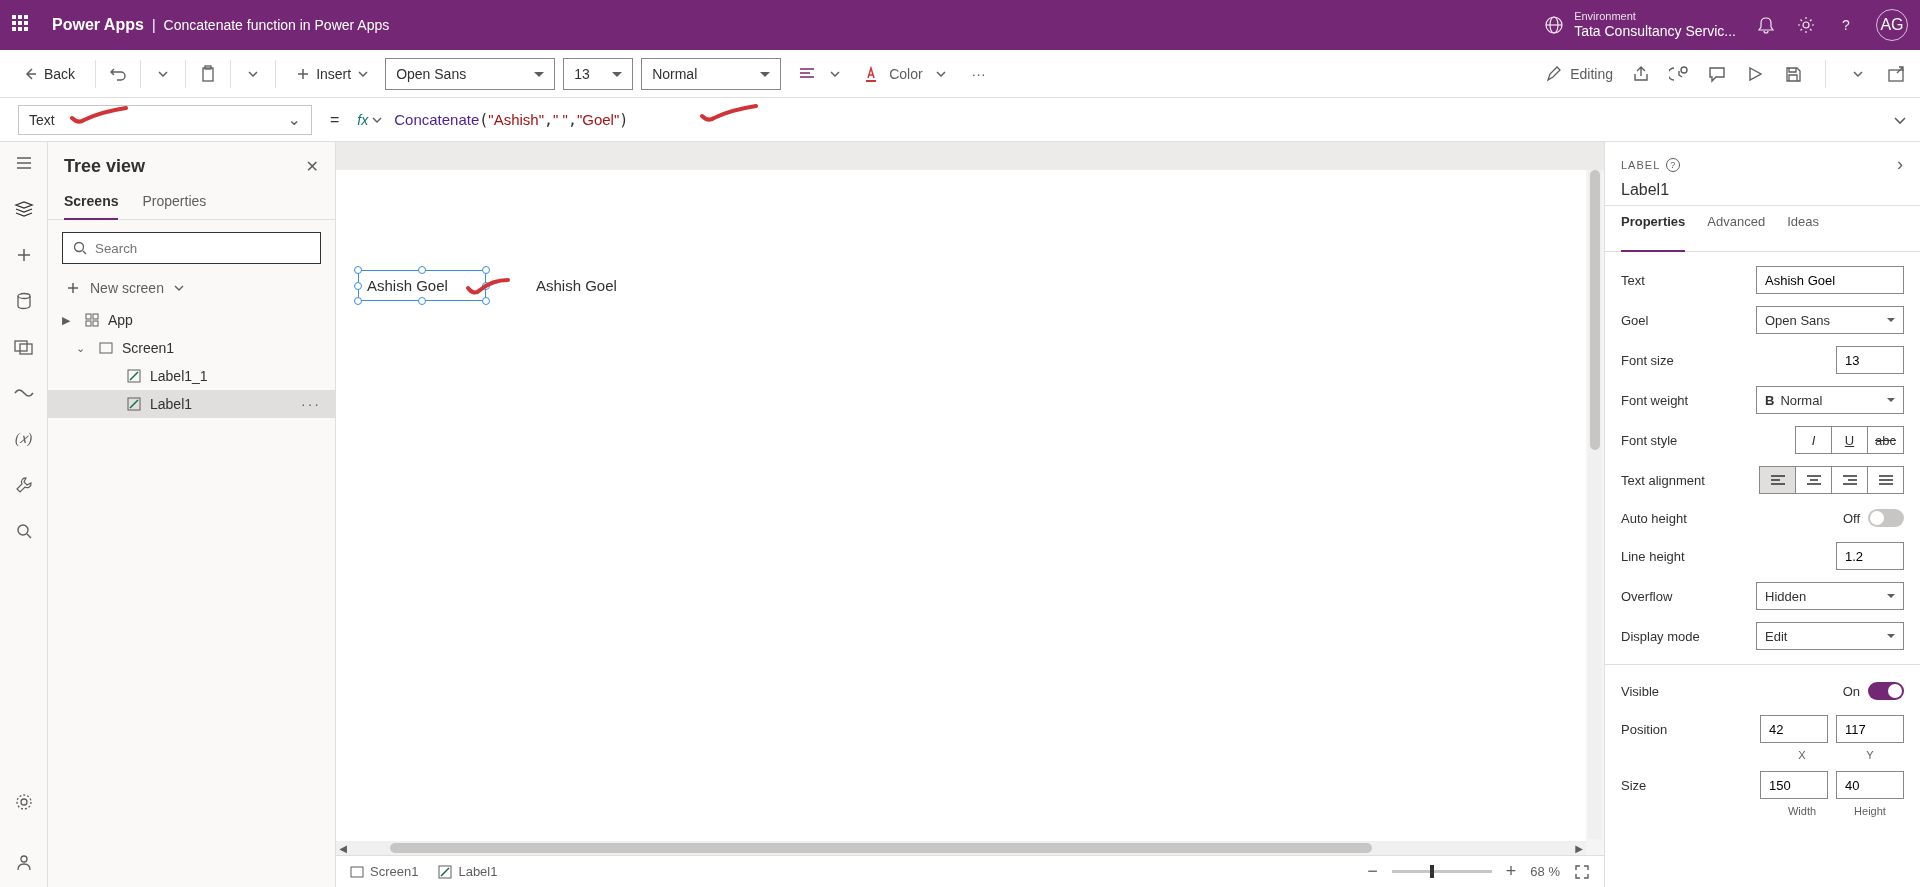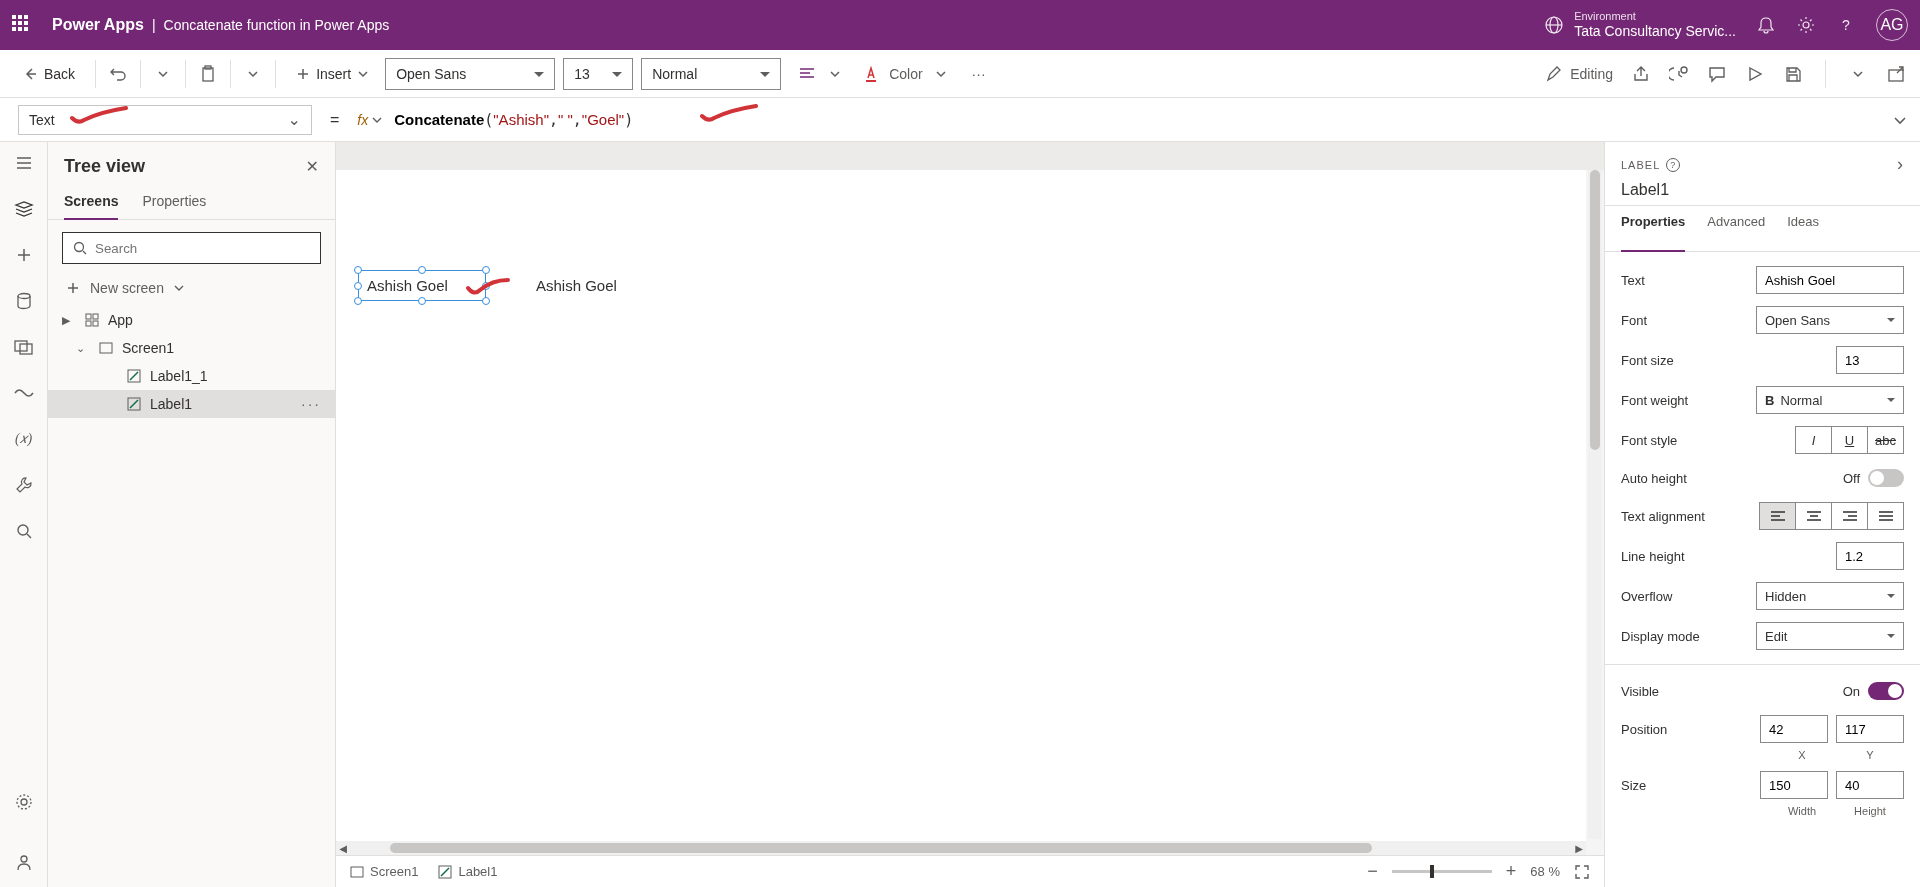--- a/index.html
+++ b/index.html
@@ -31,23 +31,23 @@
 .tb-select::after { content: ""; position: absolute; right: 10px; top: 13px; border: 5px solid transparent; border-top-color: #605e5c; }
 .tb-right { margin-left: auto; display: flex; align-items: center; gap: 18px; }
 .tb-icon { width: 20px; height: 20px; cursor: pointer; display: flex; align-items: center; justify-content: center; color: #605e5c; }
 .editing-btn { display: flex; align-items: center; gap: 8px; color: #605e5c; cursor: pointer; }
 
 
 .formula-row { height: 44px; background: white; border-bottom: 1px solid #e1dfdd; display: flex; align-items: center; padding: 0 18px; gap: 12px; position: relative; }
 .prop-select { width: 294px; height: 30px; border: 1px solid #c8c6c4; padding: 0 10px; display: flex; align-items: center; position: relative; cursor: pointer; background: white; }
 .prop-select::after { content: "⌄"; position: absolute; right: 10px; color: #605e5c; font-size: 16px; }
 .eq { font-size: 16px; color: #323130; padding: 0 6px; }
-.fx { font-style: italic; color: #a16207; display: flex; align-items: center; gap: 4px; }
+.fx { font-style: italic; color: #0f766e; display: flex; align-items: center; gap: 4px; }
 .formula-input { flex: 1; font-family: Consolas, monospace; font-size: 15px; }
-.formula-input .fn { color: #000000; font-weight: bold; }
+.formula-input .fn { color: #4c1d95; }
 .formula-input .str { color: #a31515; }
 .expand-formula { position: absolute; right: 12px; color: #605e5c; cursor: pointer; font-size: 18px; }
 .red-check { position: absolute; width: 60px; height: 20px; }
 .red-check svg { width: 100%; height: 100%; }
 
 
 .main { display: flex; height: calc(887px - 50px - 48px - 44px); }
 .left-rail { width: 48px; background: #faf9f8; border-right: 1px solid #e1dfdd; display: flex; flex-direction: column; align-items: center; padding-top: 10px; gap: 24px; }
 .rail-icon { width: 22px; height: 22px; cursor: pointer; color: #605e5c; display: flex; align-items: center; justify-content: center; }
 .rail-icon.bottom { margin-top: auto; margin-bottom: 14px; }
@@ -540,21 +540,21 @@
       <div class="props-tab active">Properties</div>
       <div class="props-tab">Advanced</div>
       <div class="props-tab">Ideas</div>
     </div>
     <div class="props-body">
       <div class="prop-row">
         <span class="prop-label">Text</span>
         <input class="prop-input" value="Ashish Goel" style="">
       </div>
       <div class="prop-row">
-        <span class="prop-label">Font</span>
+        <span class="prop-label">Goel</span>
         <div class="prop-sel">
             <span>Open Sans</span>
           </div>
       </div>
       <div class="prop-row">
         <span class="prop-label">Font size</span>
         <input class="prop-input small" value="13" style="">
       </div>
       <div class="prop-row">
         <span class="prop-label">Font weight</span>
@@ -567,29 +567,20 @@
         <span class="prop-label">Font style</span>
         <div class="btn-group">
           <div class="bg-btn">
               <i>I</i>
             </div>
           <div class="bg-btn">
               <u>U</u>
             </div>
           <div class="bg-btn">
               <span style="text-decoration:line-through;">abc</span>
-            </div>
-        </div>
-      </div>
-      <div class="prop-row">
-        <span class="prop-label">Auto height</span>
-        <div class="toggle">
-          <span style="font-size:13px;">Off</span>
-          <div class="toggle-track">
-              <div class="toggle-knob"></div>
             </div>
         </div>
       </div>
       <div class="prop-row">
         <span class="prop-label">Text alignment</span>
         <div class="btn-group">
           <div class="bg-btn active">
               <svg width="14" height="12" viewBox="0 0 14 12">
                 <path d="M0 2 L14 2 M0 6 L9 6 M0 10 L14 10" stroke="#323130" stroke-width="1.4"></path>
               </svg>
@@ -605,20 +596,29 @@
               </svg>
             </div>
           <div class="bg-btn">
               <svg width="14" height="12" viewBox="0 0 14 12">
                 <path d="M0 2 L14 2 M0 6 L14 6 M0 10 L14 10" stroke="#323130" stroke-width="1.4"></path>
               </svg>
             </div>
         </div>
       </div>
       <div class="prop-row">
+        <span class="prop-label">Auto height</span>
+        <div class="toggle">
+          <span style="font-size:13px;">Off</span>
+          <div class="toggle-track">
+              <div class="toggle-knob"></div>
+            </div>
+        </div>
+      </div>
+      <div class="prop-row">
         <span class="prop-label">Line height</span>
         <input class="prop-input small" value="1.2" style="">
       </div>
       <div class="prop-row">
         <span class="prop-label">Overflow</span>
         <div class="prop-sel">
             <span>Hidden</span>
           </div>
       </div>
       <div class="prop-row">

